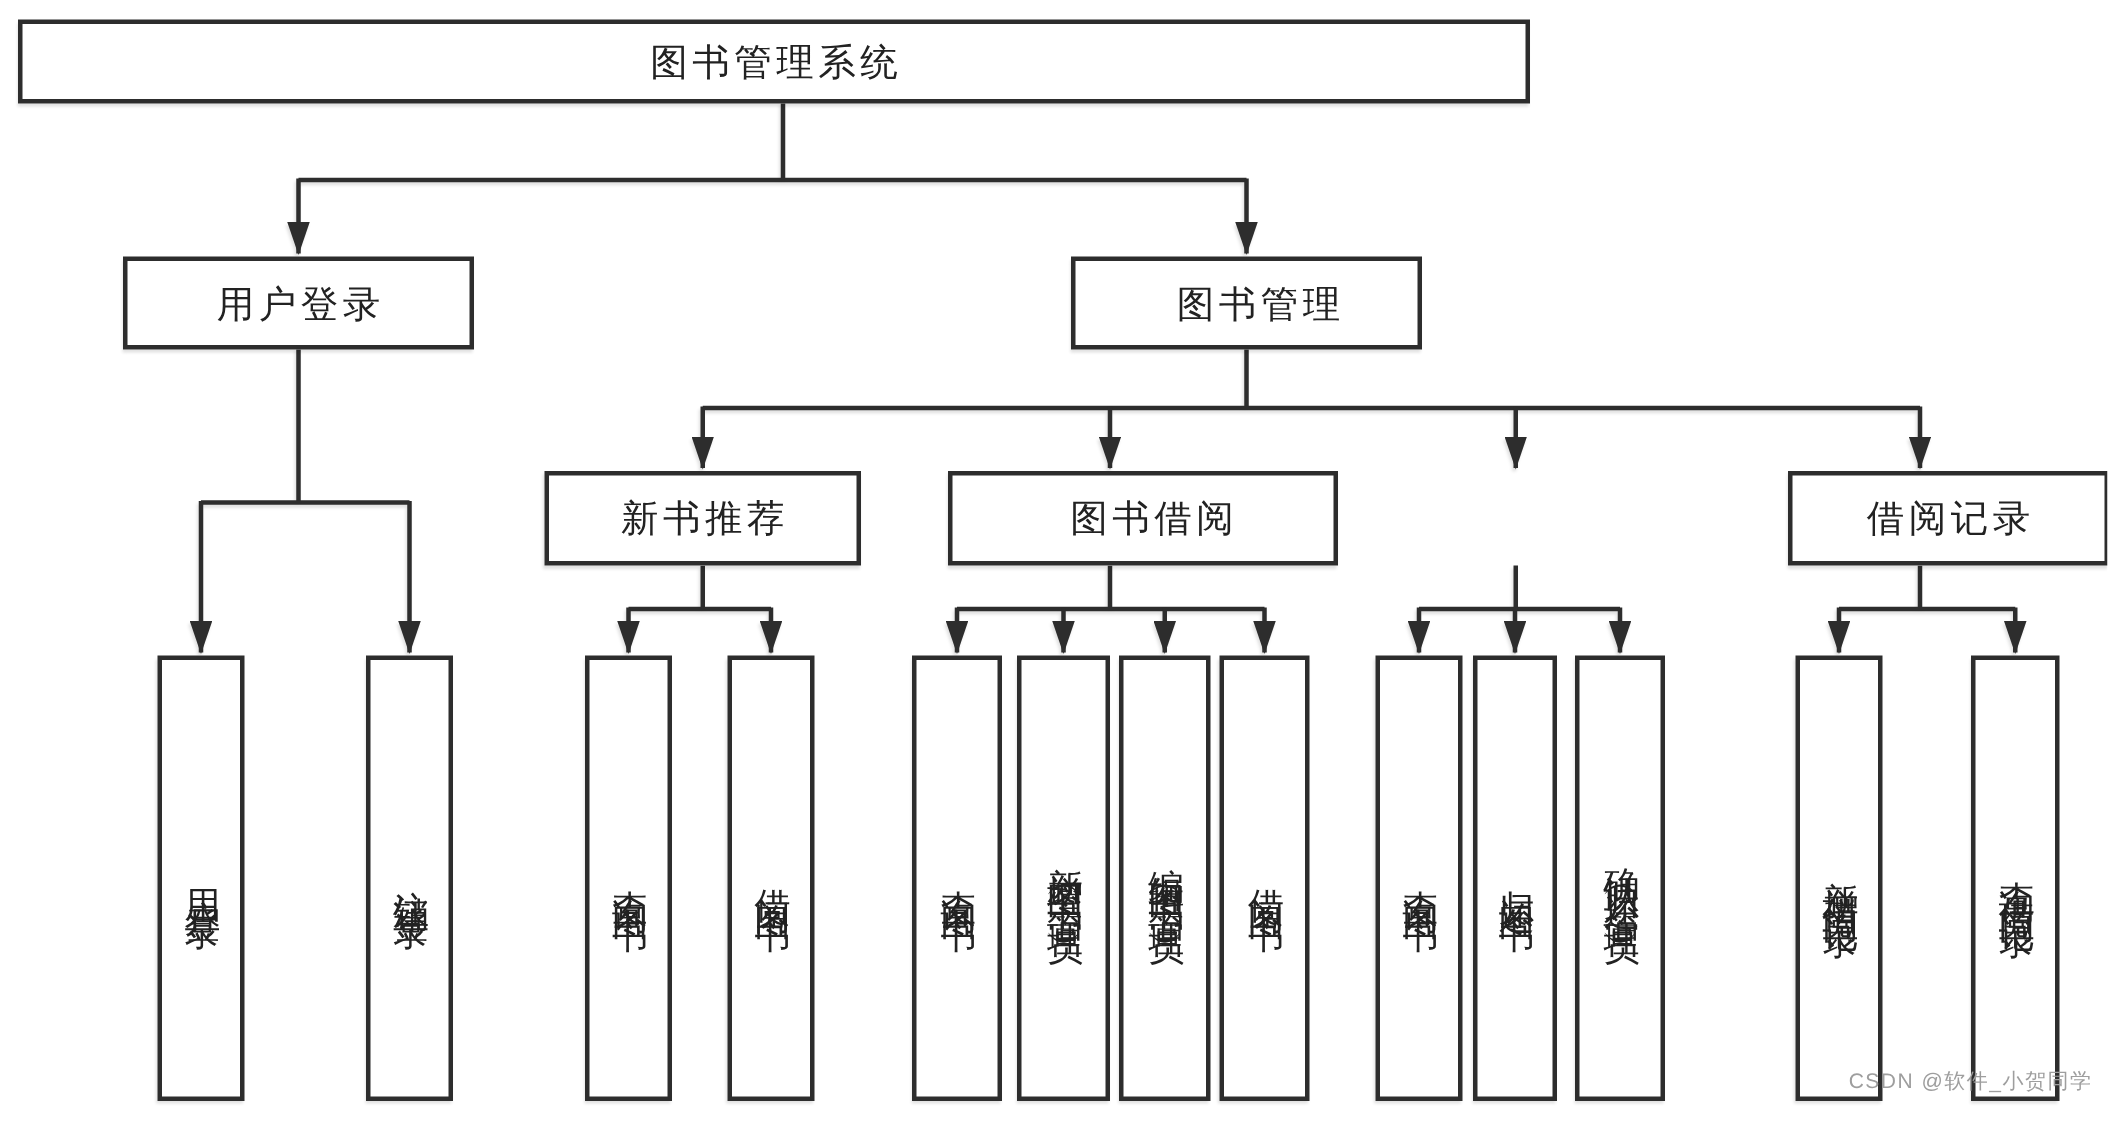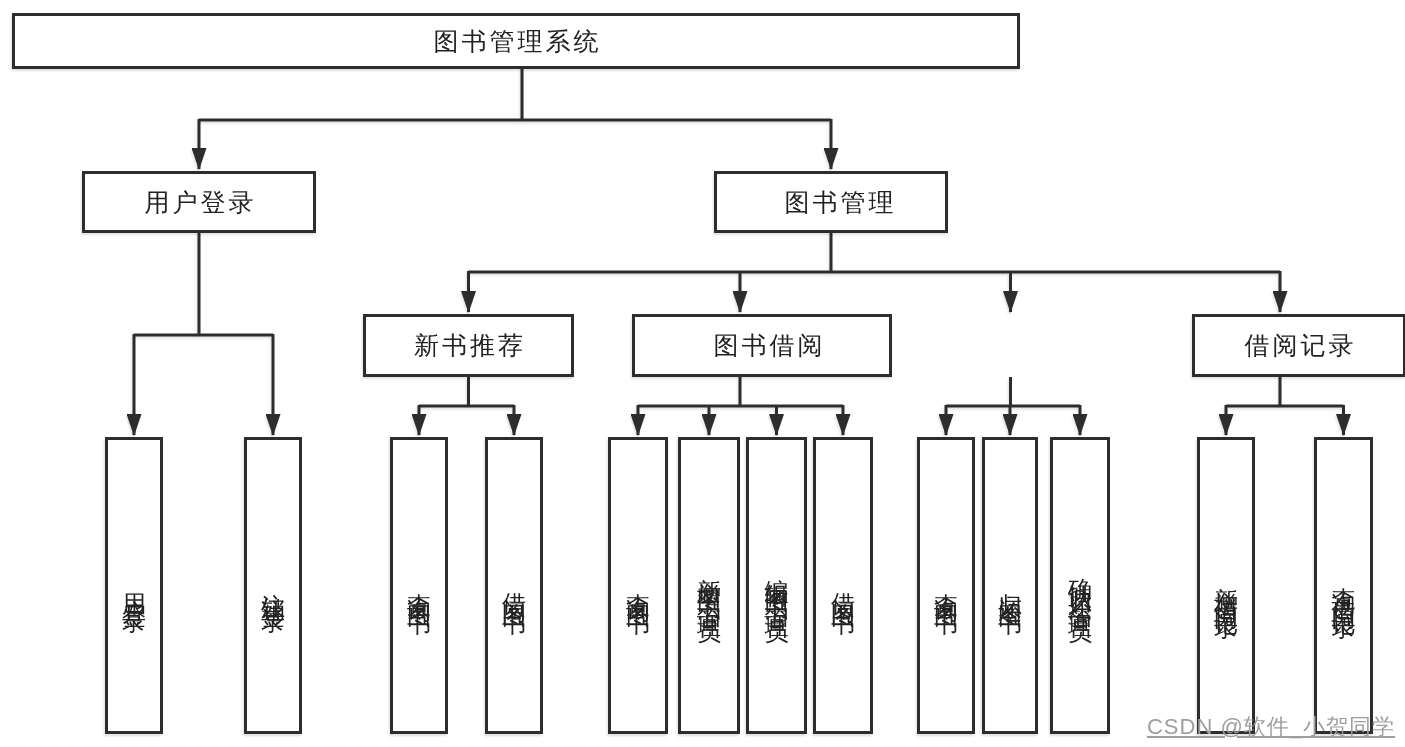--- a/index.html
+++ b/index.html
@@ -53,26 +53,25 @@
     font-size: 24px;
     line-height: 1;
     letter-spacing: 6px;
     white-space: nowrap;
     color: var(--text);
   }
   .watermark {
     position: absolute;
     top: 712px;
     right: 10px;
-    font-size: 22px;
+    font-size: 14px;
     color: var(--watermark);
     letter-spacing: 1px;
     z-index: 5;
     white-space: nowrap;
-    text-decoration: underline;
   }
 </style>
 </head>
 <body>
 
 <div class="canvas">
 
   <svg class="wires" width="1405" height="747" viewBox="0 0 1405 747">
     <defs>
       <marker id="arw" markerUnits="userSpaceOnUse" markerWidth="22" markerHeight="15" viewBox="0 0 22 15" refX="21" refY="7.5" orient="auto">

